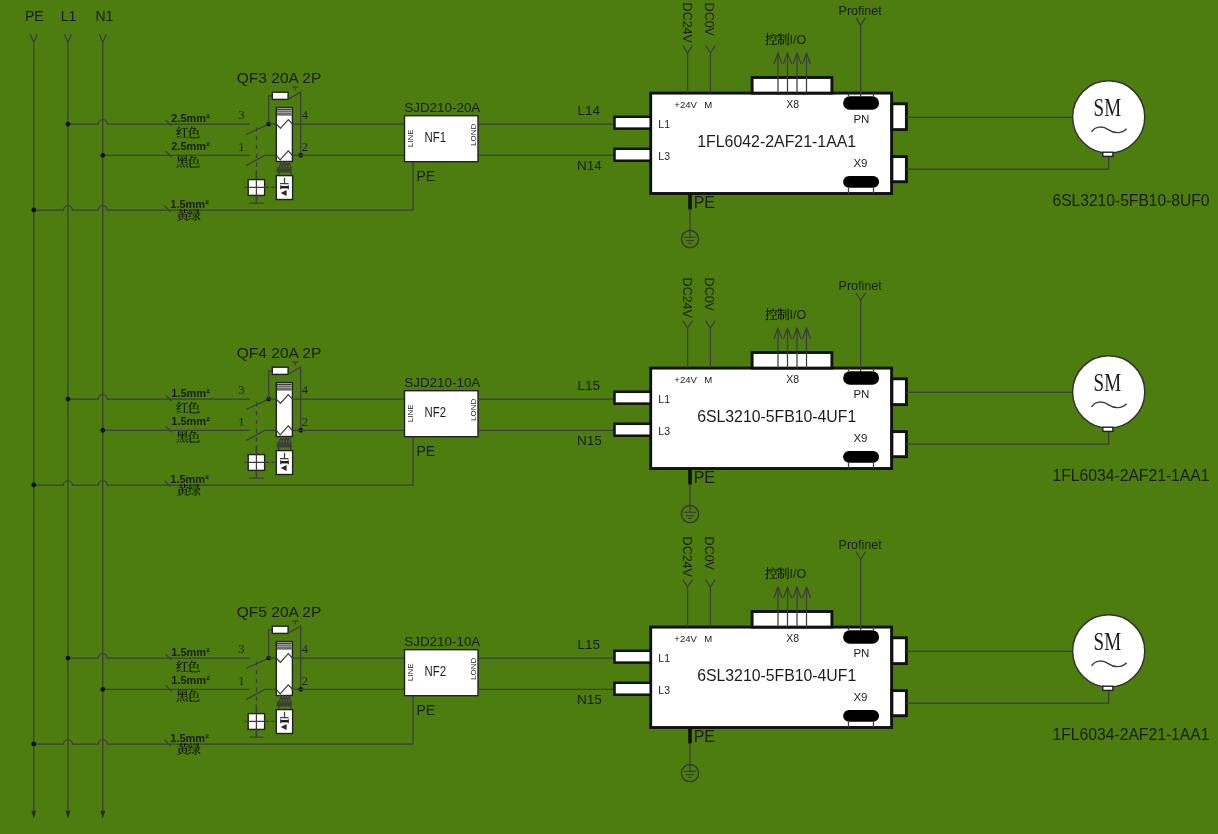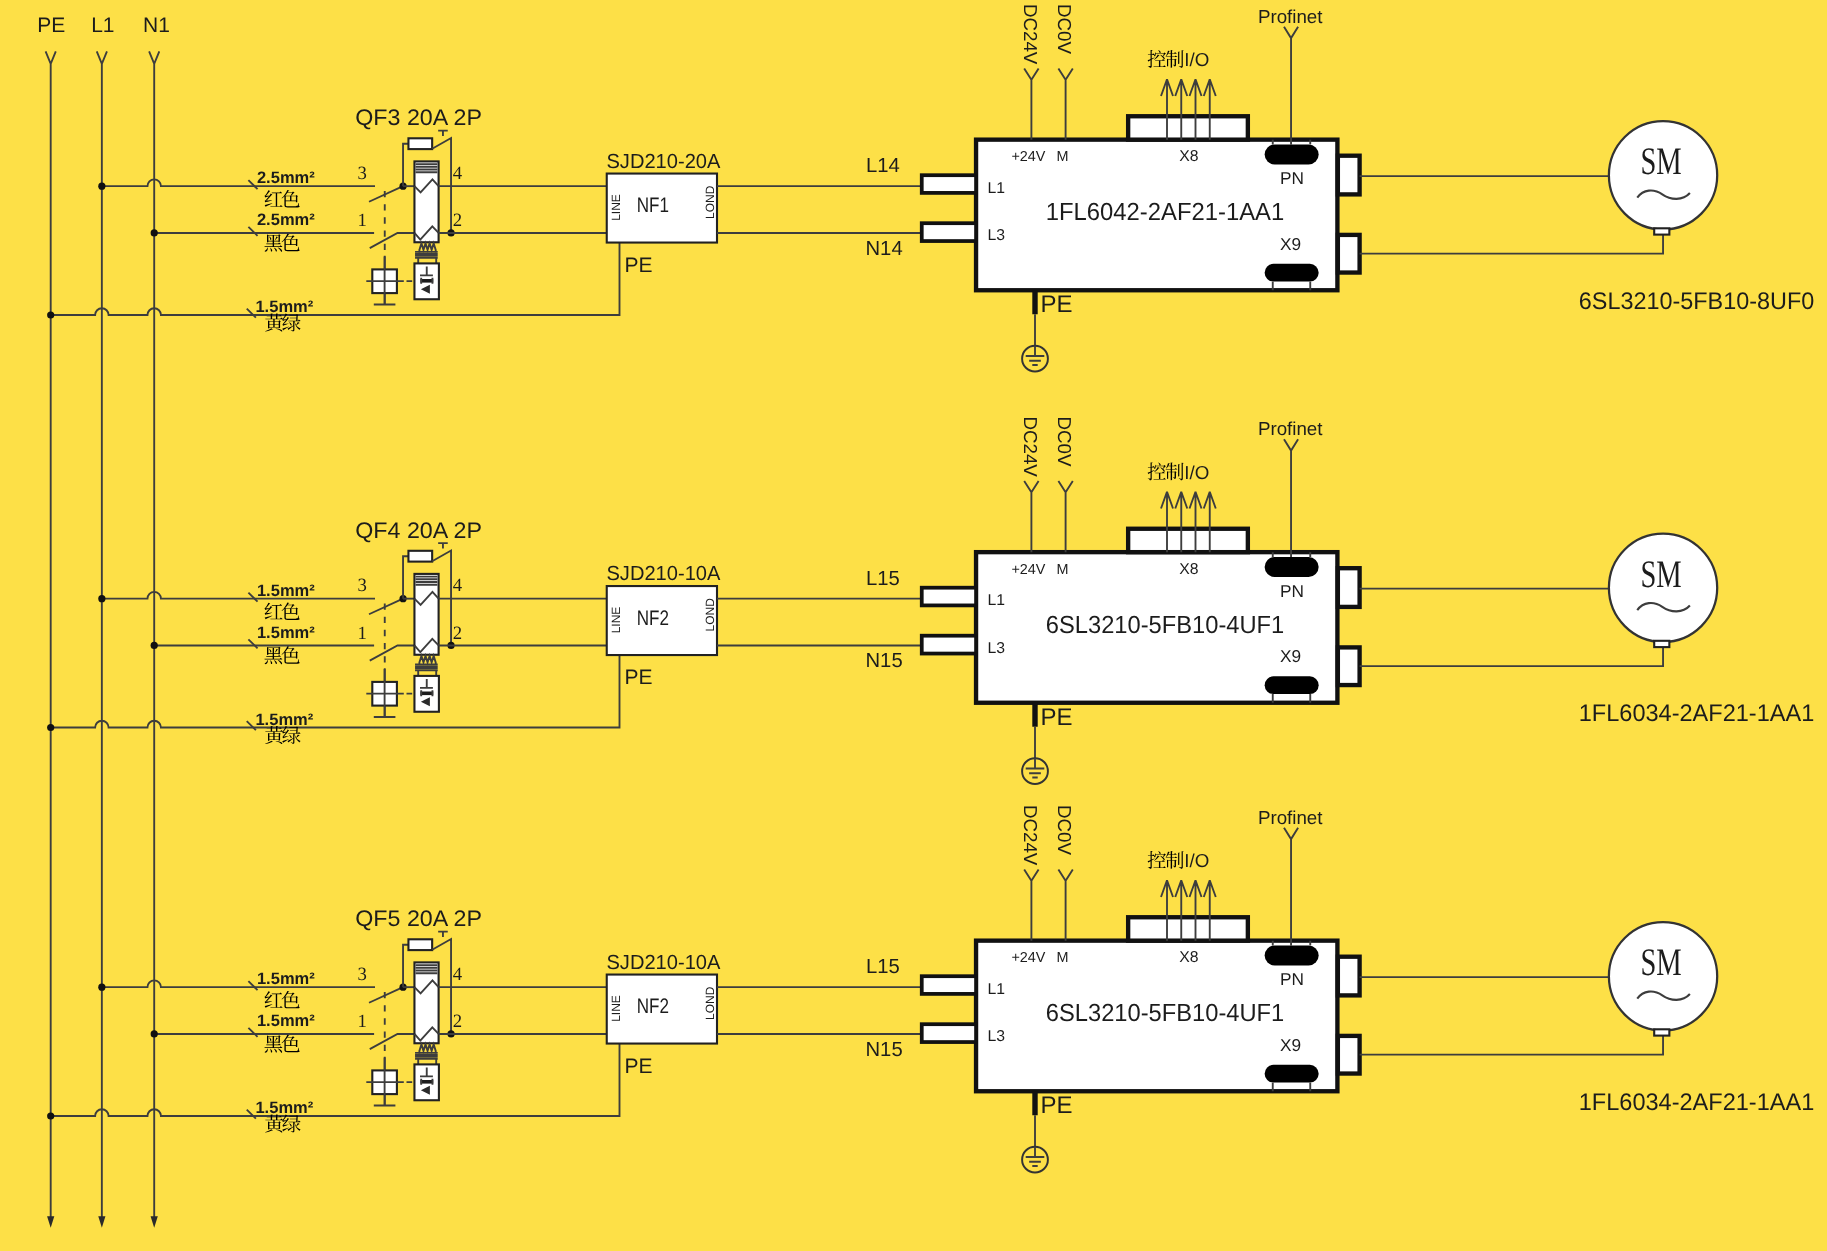--- a/index.html
+++ b/index.html
@@ -1,16 +1,16 @@
 <!DOCTYPE html>
 <html><head>
 <meta charset="utf-8">
 <style>
   html,body { margin:0; padding:0; background:#ffffff; }
-  .canvas { position:relative; width:1218px; height:834px; background:#fde047; overflow:hidden; }
+  .canvas { position:relative; width:1218px; height:834px; background:#4d7c0f; overflow:hidden; }
   svg { display:block; }
   text { font-family:"Liberation Sans", sans-serif; fill:#1c1c1c; }
   text.ser { font-family:"Liberation Serif", serif; }
   text.b { font-weight:bold; }
   text.hid { fill:none; stroke:none; }
   .w   { stroke:#3d3d3d; stroke-width:1.25; fill:none; }
   .w15 { stroke:#3d3d3d; stroke-width:1.4; fill:none; }
   .w2  { stroke:#1c1c1c; stroke-width:2.4; fill:none; }
   .w35 { stroke:#111; stroke-width:3.6; fill:none; }
   .wf  { fill:#2a2a2a; stroke:none; }

